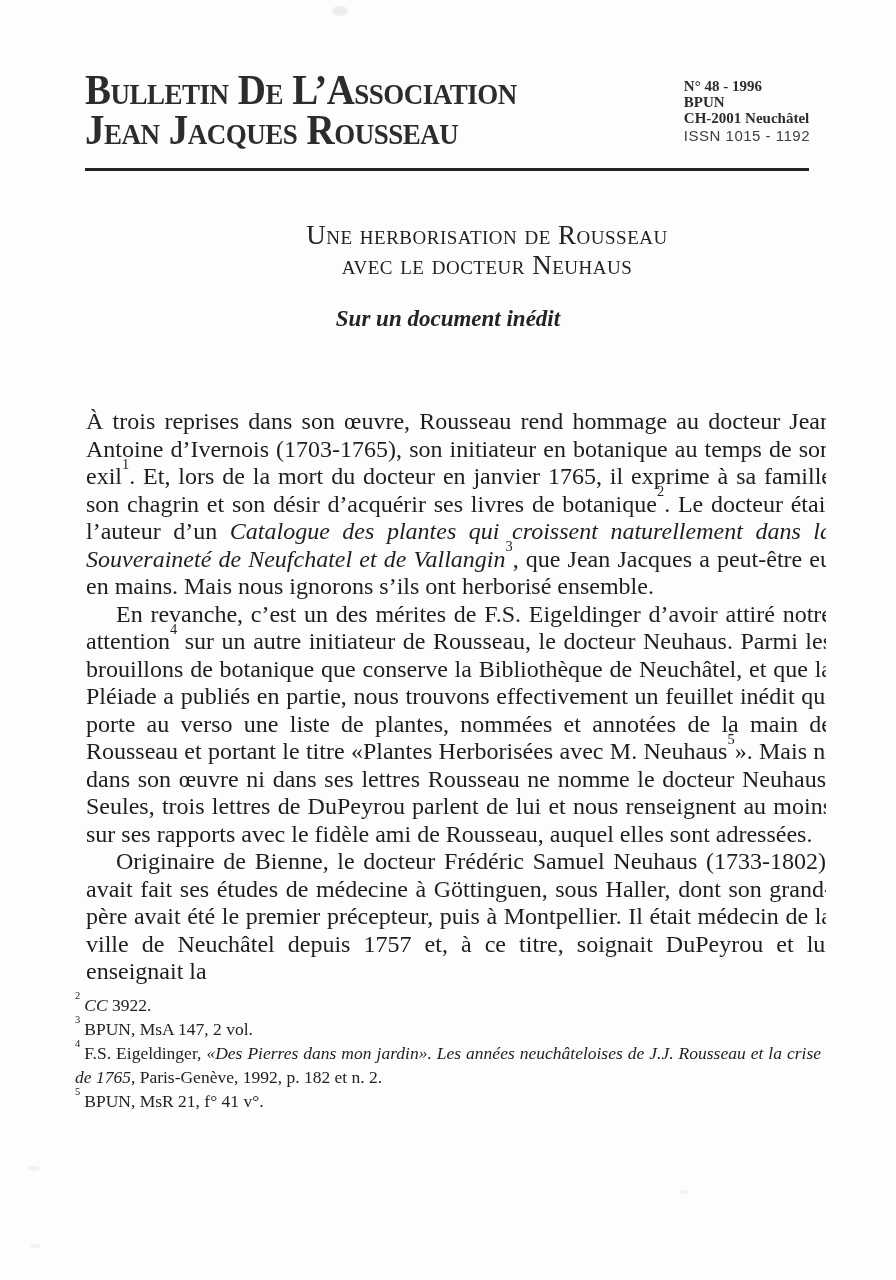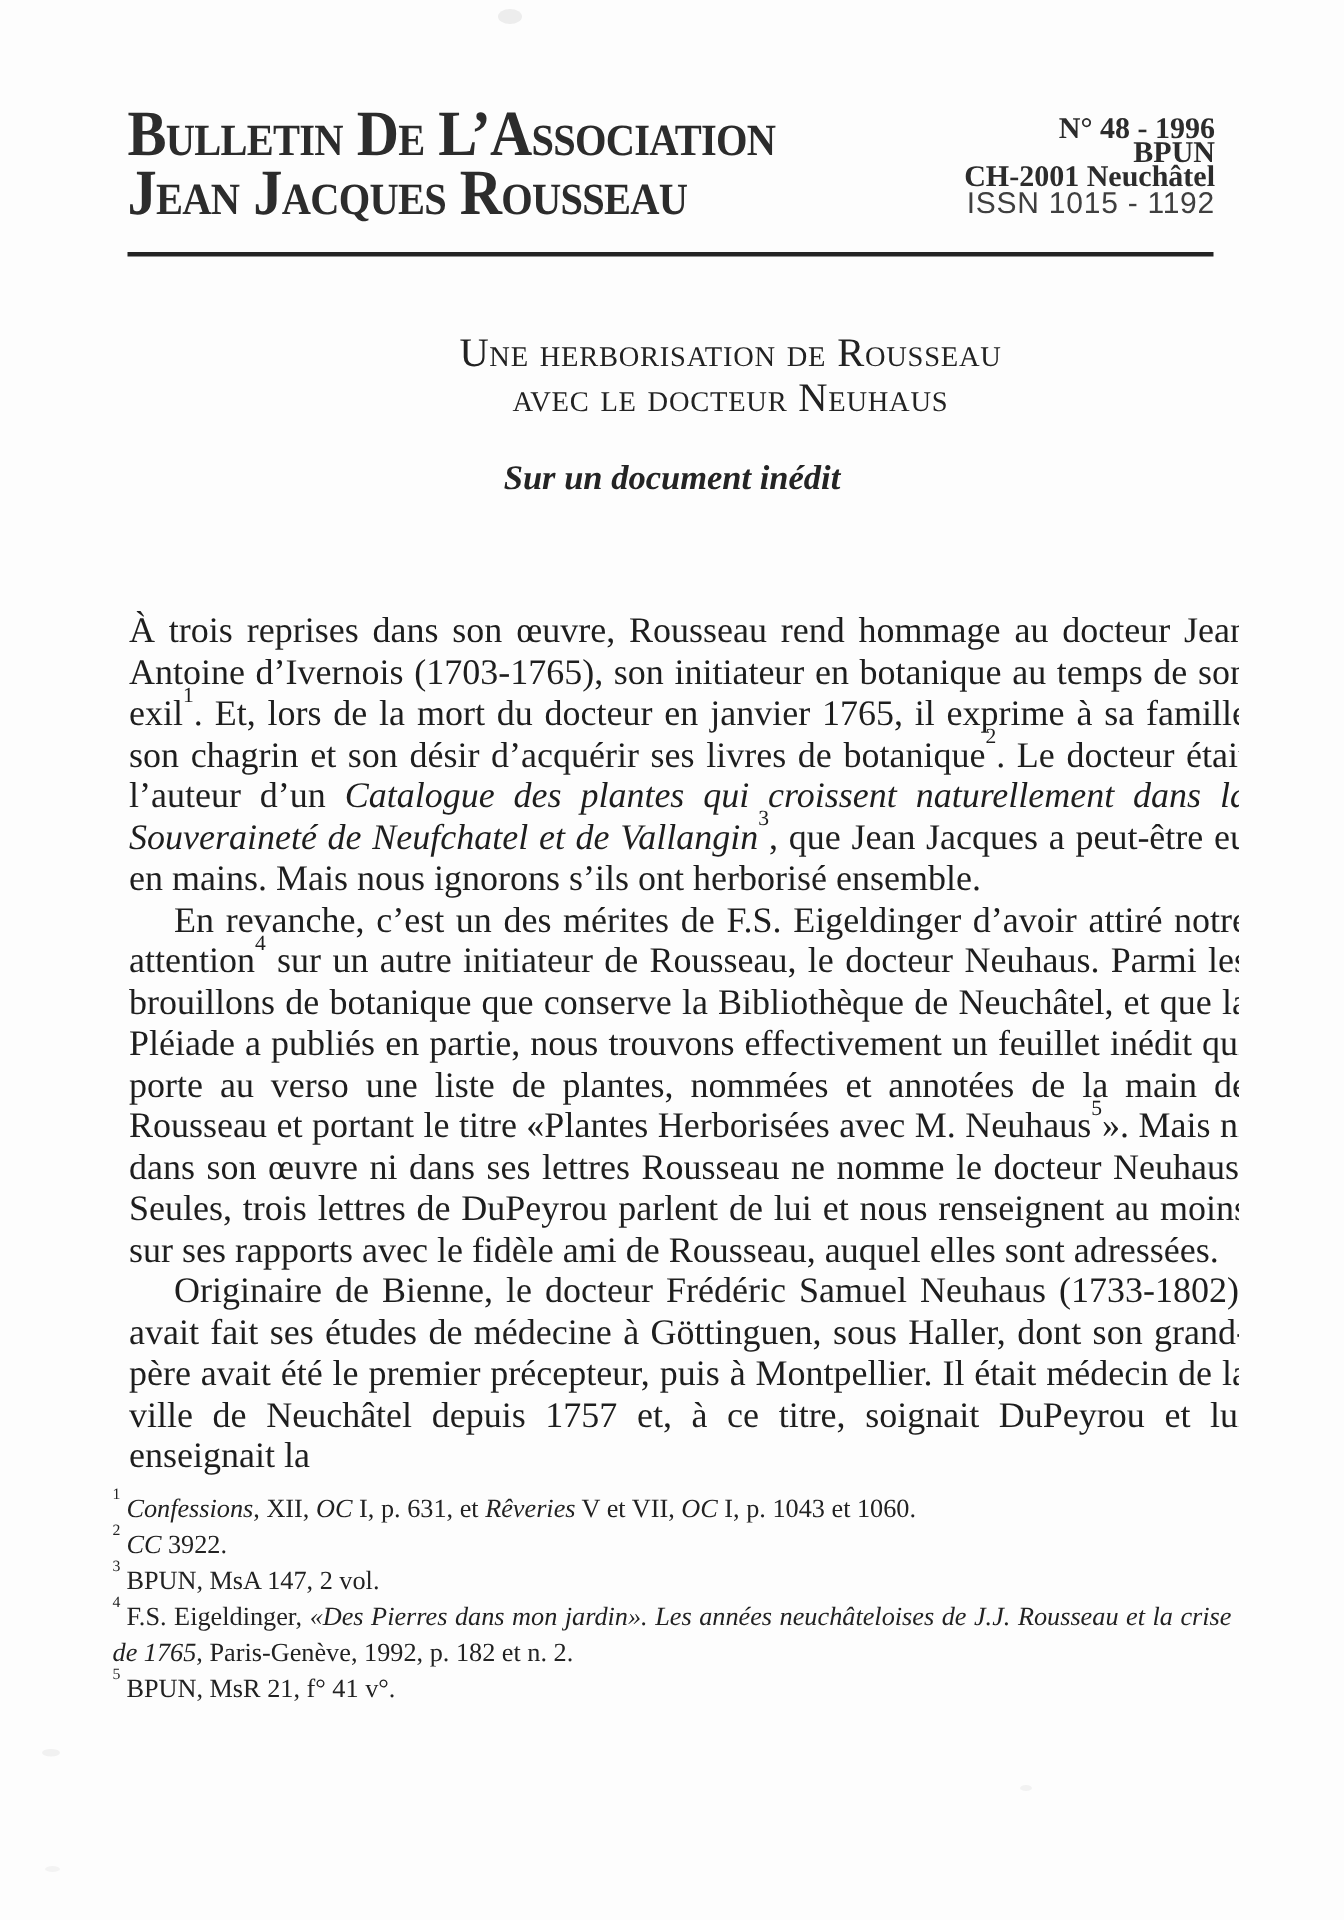--- a/index.html
+++ b/index.html
@@ -30,23 +30,23 @@
     font-weight:bold;
     font-size:39px;
     line-height:36px;
     letter-spacing:-0.5px;
     color:var(--masthead-ink);
     transform:scaleY(1.10);
     transform-origin:left top;
     white-space:nowrap;
   }
   .masthead-meta{
-    text-align:right;
+    text-align:left;
     font-weight:bold;
-    font-size:20px;
+    font-size:15px;
     line-height:16px;
     padding-top:8px;
     color:var(--masthead-ink);
     white-space:nowrap;
   }
   .masthead-meta .meta-issn{
     font-family:"Liberation Sans","DejaVu Sans",sans-serif;
     font-weight:400;
     color:#3f3f3f;
     margin-top:2px;
@@ -141,21 +141,20 @@
 
   <h2 class="article-subtitle">Sur un document inédit</h2>
 
   <main class="article-body" id="body-container">
       <p class="para"><span>À trois reprises dans son œuvre, Rousseau rend hommage au docteur Jean Antoine d’Ivernois (1703-1765), son initiateur en botanique au temps de son exil</span><sup class="fnref">1</sup><span>. Et, lors de la mort du docteur en janvier 1765, il exprime à sa famille son chagrin et son désir d’acquérir ses livres de botanique</span><sup class="fnref">2</sup><span>. Le docteur était l’auteur d’un </span><span class="it">Catalogue des plantes qui croissent naturellement dans la Souveraineté de Neufchatel et de Vallangin</span><sup class="fnref">3</sup><span>, que Jean Jacques a peut-être eu en mains. Mais nous ignorons s’ils ont herborisé ensemble.</span></p>
       <p class="para indent"><span>En revanche, c’est un des mérites de F.S. Eigeldinger d’avoir attiré notre attention</span><sup class="fnref">4</sup><span> sur un autre initiateur de Rousseau, le docteur Neuhaus. Parmi les brouillons de botanique que conserve la Bibliothèque de Neuchâtel, et que la Pléiade a publiés en partie, nous trouvons effectivement un feuillet inédit qui porte au verso une liste de plantes, nommées et annotées de la main de Rousseau et portant le titre «Plantes Herborisées avec M. Neuhaus</span><sup class="fnref">5</sup><span>». Mais ni dans son œuvre ni dans ses lettres Rousseau ne nomme le docteur Neuhaus. Seules, trois lettres de DuPeyrou parlent de lui et nous renseignent au moins sur ses rapports avec le fidèle ami de Rousseau, auquel elles sont adressées.</span></p>
       <p class="para indent"><span>Originaire de Bienne, le docteur Frédéric Samuel Neuhaus (1733-1802), avait fait ses études de médecine à Göttinguen, sous Haller, dont son grand-père avait été le premier précepteur, puis à Montpellier. Il était médecin de la ville de Neuchâtel depuis 1757 et, à ce titre, soignait DuPeyrou et lui enseignait la</span></p>
     </main>
 
   <footer class="footnotes" id="footnote-container">
-      <p class="footnote"><sup class="fnref marker">1</sup><span class="it">Confessions</span><span>, XII, </span><span class="it">OC</span><span> I, p. 631, et </span><span class="it">Rêveries</span><span> V et VII, </span><span class="it">OC</span><span> I, p. 1043 et 1060.</span></p>
       <p class="footnote"><sup class="fnref marker">2</sup><span class="it">CC</span><span> 3922.</span></p>
       <p class="footnote"><sup class="fnref marker">3</sup><span>BPUN, MsA 147, 2 vol.</span></p>
       <p class="footnote"><sup class="fnref marker">4</sup><span>F.S. Eigeldinger, </span><span class="it">«Des Pierres dans mon jardin». Les années neuchâteloises de J.J. Rousseau et la crise de 1765</span><span>, Paris-Genève, 1992, p. 182 et n. 2.</span></p>
       <p class="footnote"><sup class="fnref marker">5</sup><span>BPUN, MsR 21, f° 41 v°.</span></p>
     </footer>
 
   <div class="artifact a1"></div>
   <div class="artifact a2"></div>
   <div class="artifact a3"></div>
   <div class="artifact a4"></div>

